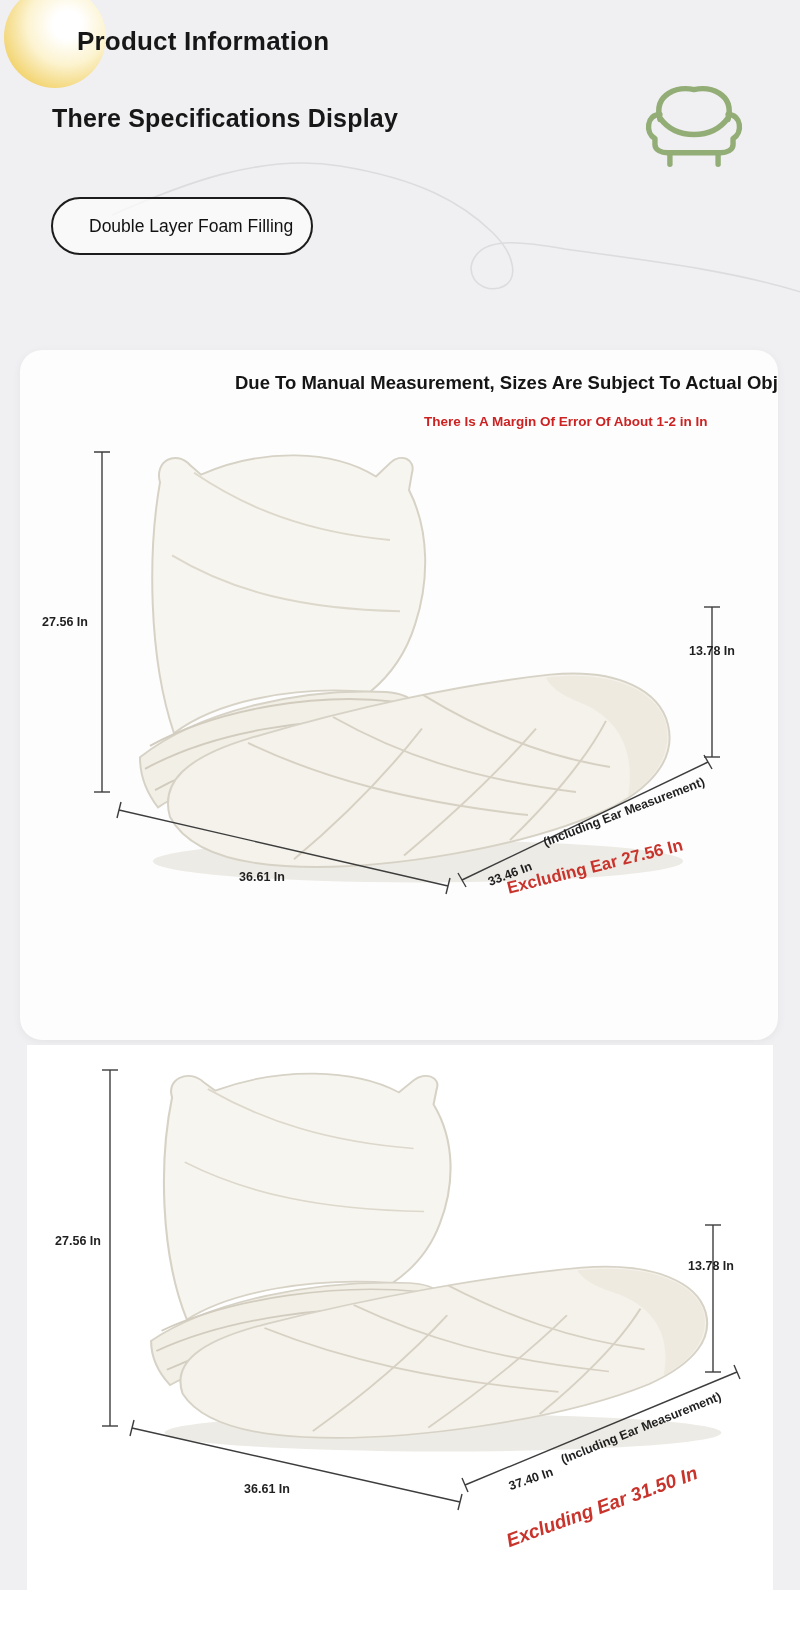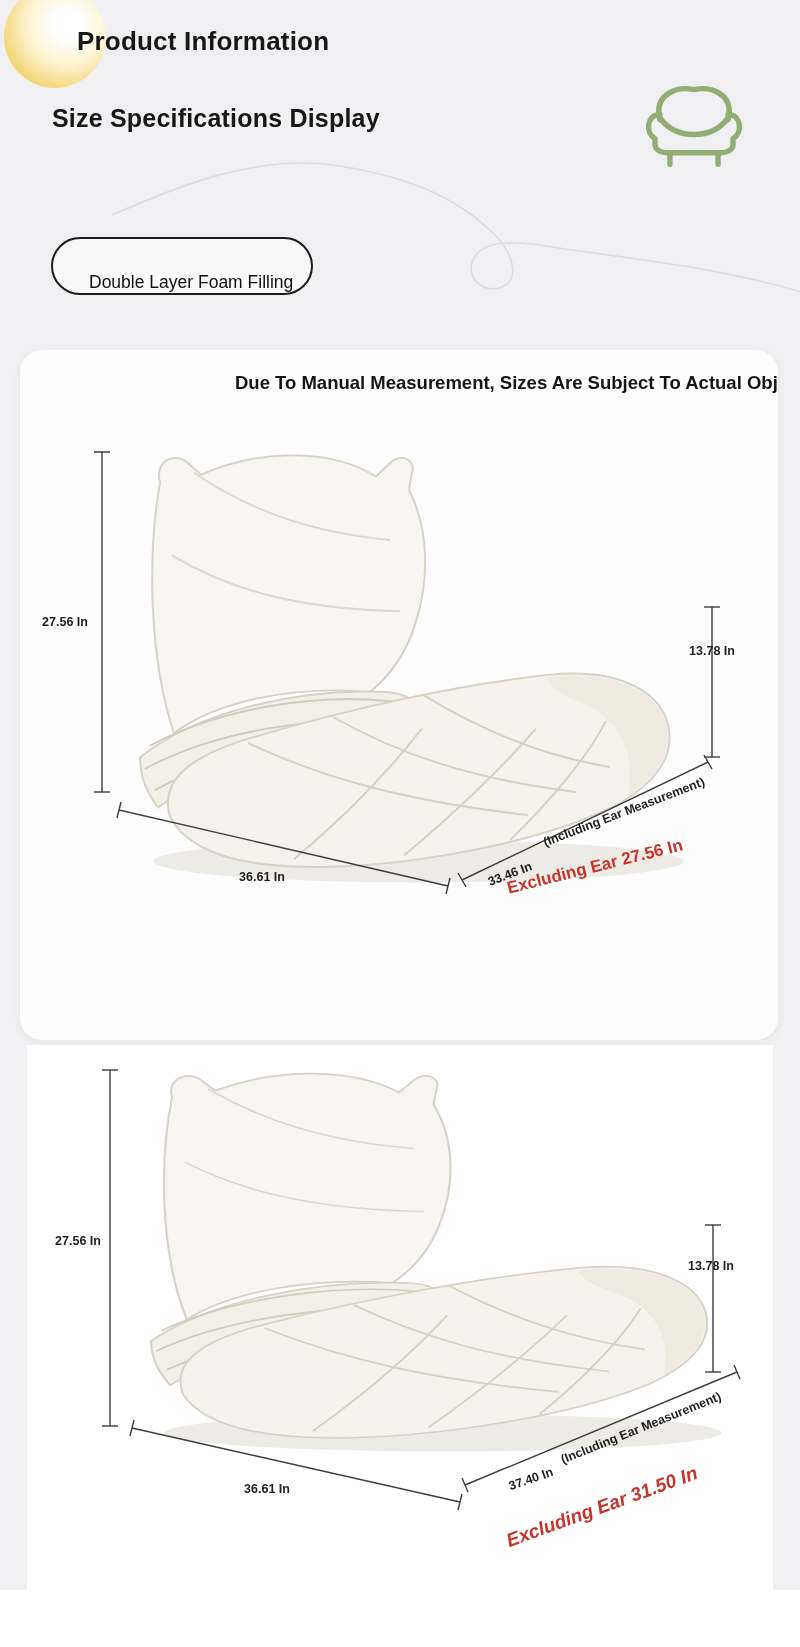--- a/index.html
+++ b/index.html
@@ -7,22 +7,22 @@
   .stage{position:relative;width:800px;height:1647px;margin:0 auto;overflow:hidden;background:#ffffff;}
   .top-bg{position:absolute;left:0;top:0;width:800px;height:1045px;background:#f0eff2;}
   .gold-circle{position:absolute;left:4px;top:-14px;width:102px;height:102px;border-radius:50%;
     background:radial-gradient(circle at 62% 38%, #ffffff 16%, #fcf3cf 45%, #f2d26b 78%, #ebc64b 96%);}
   .deco-curve{position:absolute;left:0;top:0;width:800px;height:330px;}
   .h-title{position:absolute;left:45px;top:26px;font-size:26px;font-weight:700;color:#171717;letter-spacing:.2px;margin-left:32px;}
   .h-sub{position:absolute;left:52px;top:104px;font-size:25px;font-weight:700;color:#171717;letter-spacing:.2px;}
   .sofa-icon{position:absolute;left:640px;top:76px;width:108px;height:92px;}
   .badge{position:absolute;left:51px;top:197px;width:262px;height:58px;box-sizing:border-box;
     border:2.5px solid #1c1c1c;border-radius:29px;background:rgba(252,252,252,.75);
-    display:flex;align-items:flex-end;padding-left:36px;padding-right:14px;
-    font-size:17.5px;color:#121212;line-height:1.18;margin-top:40px;}
+    display:flex;align-items:center;padding-left:36px;padding-right:14px;
+    font-size:17.5px;color:#121212;line-height:1.18;}
   .card1{position:absolute;left:20px;top:350px;width:758px;height:690px;background:#fdfdfd;
     border-radius:22px;overflow:hidden;box-shadow:0 2px 10px rgba(0,0,0,.05);}
   .card1-title{position:absolute;left:215px;top:22px;width:760px;white-space:nowrap;overflow:hidden;
     font-size:18.5px;font-weight:700;color:#151515;}
   .warn{position:absolute;left:404px;top:62px;width:310px;font-size:13.5px;font-weight:700;
     color:#cc2222;line-height:20px;}
   .sec2{position:absolute;left:0;top:1045px;width:800px;height:545px;background:#ffffff;}
   .sec2-strip{position:absolute;top:0;width:27px;height:545px;background:#f0eff2;}
   .strip-l{left:0;} .strip-r{left:773px;width:27px;}
   .dims{position:absolute;left:0;top:0;width:100%;height:100%;pointer-events:none;}
@@ -39,21 +39,21 @@
 <div class="stage">
   <div class="top-bg"></div>
 
   <div class="gold-circle"></div>
 
   <svg class="deco-curve" viewBox="0 0 800 330">
     <path d="M 112 215 C 180 185 260 153 340 166 C 420 179 462 203 492 232 C 515 254 521 282 499 288 C 478 293 461 271 478 253 C 492 238 525 242 565 249 C 650 261 730 270 804 293" fill="none" stroke="#dcdbde" stroke-width="1.6"></path>
   </svg>
 
   <div class="h-title">Product Information</div>
-  <div class="h-sub">Size Specifications Display</div>
+  <div class="h-sub">There Specifications Display</div>
 
   <svg class="sofa-icon" viewBox="0 0 130 110">
     <g fill="none" stroke="#93ad76" stroke-width="6.5" stroke-linecap="round" stroke-linejoin="round">
       <path d="M24 52 C16 20 46 12 65 16 C84 12 114 20 106 52"></path>
       <path d="M24 50 C34 64 48 70 65 70 C82 70 96 64 106 50"></path>
       <path d="M24 46 C8 46 6 68 18 75 L18 82 C18 89 26 92 33 92 L97 92 C104 92 112 89 112 82 L112 75 C124 68 122 46 106 46"></path>
       <path d="M36 92 L36 106"></path>
       <path d="M94 92 L94 106"></path>
     </g>
   </svg>
@@ -81,20 +81,21 @@
         <path d="M196 436 C244 394 288 348 324 300" fill="none" stroke="#d7d1c3" stroke-width="2"></path>
         <path d="M306 432 C352 392 398 348 438 300" fill="none" stroke="#d7d1c3" stroke-width="2"></path>
         <path d="M412 416 C450 378 488 332 508 292" fill="none" stroke="#d7d1c3" stroke-width="2"></path>
       </g>
     </defs>
   </svg>
 
   <div class="card1">
     <div class="card1-title">Due To Manual Measurement, Sizes Are Subject To Actual Objects</div>
     <div class="warn">
+      <div>There Is A Margin Of Error Of About 1-2 in In</div>
     </div>
 
     <svg class="chair-svg" style="left:78px;top:90px;width:600px;height:452px;" viewBox="0 0 600 470" preserveAspectRatio="none">
       <use href="#togo-chair"></use>
     </svg>
 
     <svg class="dims" viewBox="0 0 758 690">
 
       <line x1="82" y1="102" x2="82" y2="442"></line>
       <line x1="74" y1="102" x2="90" y2="102"></line>

